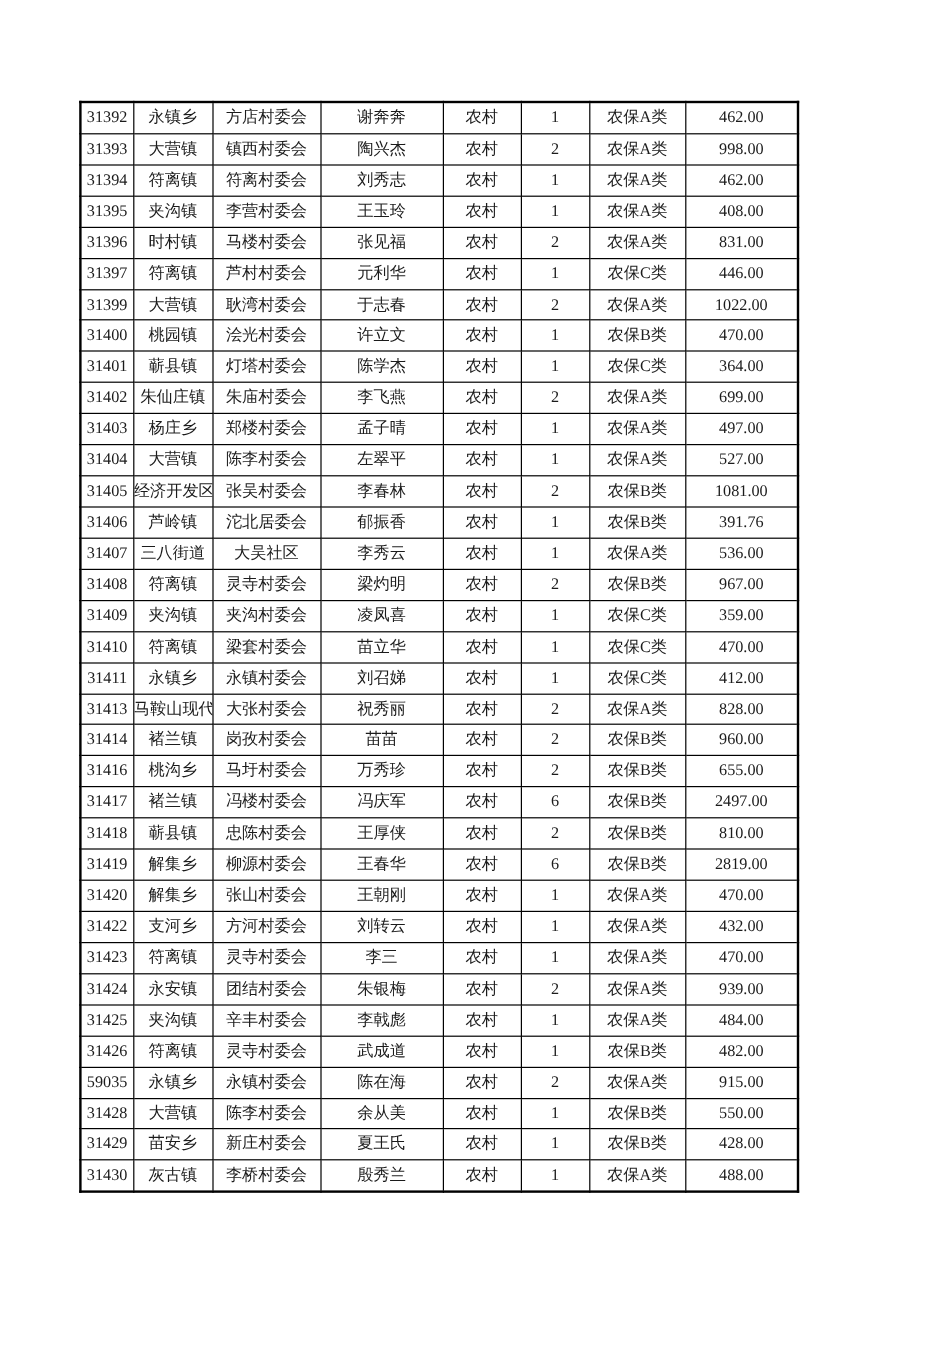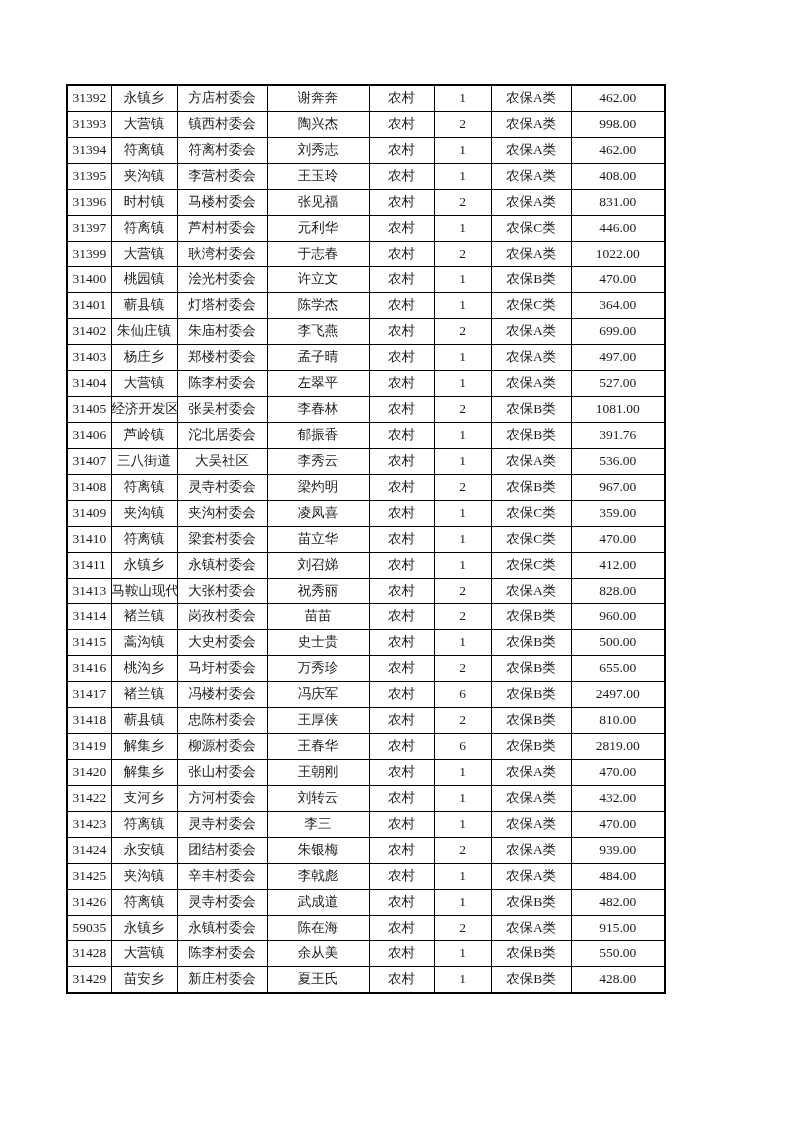--- a/index.html
+++ b/index.html
@@ -600,46 +600,20 @@
           </td>
           <td>
             <div class="cell">农保B类</div>
           </td>
           <td>
             <div class="cell">960.00</div>
           </td>
         </tr>
         <tr>
           <td>
-            <div class="cell">31415</div>
-          </td>
-          <td>
-            <div class="cell">蒿沟镇</div>
-          </td>
-          <td>
-            <div class="cell">大史村委会</div>
-          </td>
-          <td>
-            <div class="cell">史士贵</div>
-          </td>
-          <td>
-            <div class="cell">农村</div>
-          </td>
-          <td>
-            <div class="cell">1</div>
-          </td>
-          <td>
-            <div class="cell">农保B类</div>
-          </td>
-          <td>
-            <div class="cell">500.00</div>
-          </td>
-        </tr>
-        <tr>
-          <td>
             <div class="cell">31416</div>
           </td>
           <td>
             <div class="cell">桃沟乡</div>
           </td>
           <td>
             <div class="cell">马圩村委会</div>
           </td>
           <td>
             <div class="cell">万秀珍</div>
@@ -960,17 +934,43 @@
             <div class="cell">农村</div>
           </td>
           <td>
             <div class="cell">1</div>
           </td>
           <td>
             <div class="cell">农保B类</div>
           </td>
           <td>
             <div class="cell">428.00</div>
+          </td>
+        </tr>
+        <tr>
+          <td>
+            <div class="cell">31430</div>
+          </td>
+          <td>
+            <div class="cell">灰古镇</div>
+          </td>
+          <td>
+            <div class="cell">李桥村委会</div>
+          </td>
+          <td>
+            <div class="cell">殷秀兰</div>
+          </td>
+          <td>
+            <div class="cell">农村</div>
+          </td>
+          <td>
+            <div class="cell">1</div>
+          </td>
+          <td>
+            <div class="cell">农保A类</div>
+          </td>
+          <td>
+            <div class="cell">488.00</div>
           </td>
         </tr>
       </tbody>
   </table>
 </div>
 
 </body></html>

